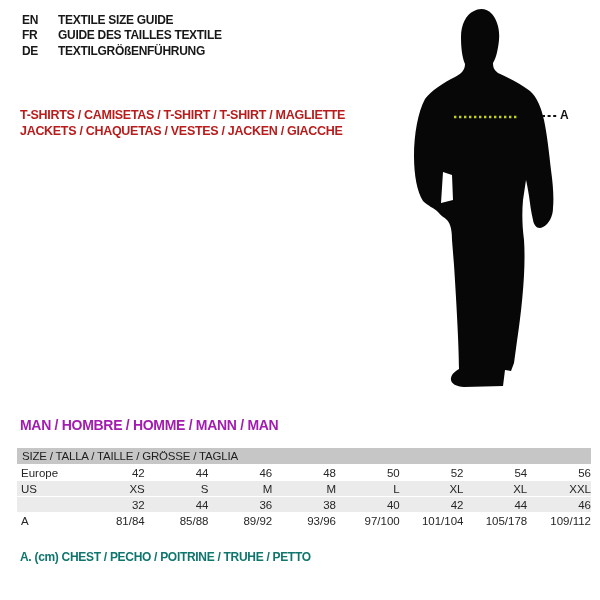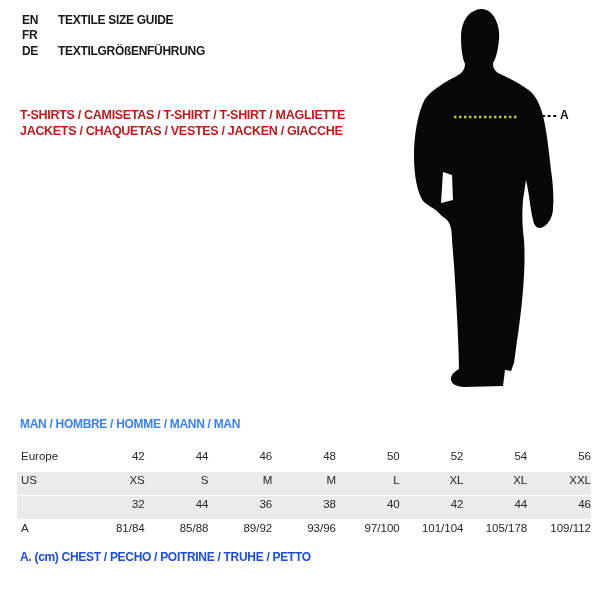--- a/index.html
+++ b/index.html
@@ -74,24 +74,24 @@
     font-weight: 600;
     color: #111;
     line-height: 13px;
   }
 
   
   .section-title {
     position: absolute;
     left: 20px;
     top: 417px;
-    font-size: 12px;
-    font-weight: bold;
-    letter-spacing: -0.3px;
-    color: #3b82f6;
+    font-size: 14px;
+    font-weight: bold;
+    letter-spacing: -0.3px;
+    color: #a21caf;
     white-space: nowrap;
   }
 
   
   .size-table {
     position: absolute;
     left: 17px;
     top: 448px;
     width: 574px;
     font-size: 11.5px;
@@ -101,21 +101,21 @@
     height: 16px;
     line-height: 16px;
     background: var(--header-bg, #c6c6c6);
     padding-left: 5px;
     letter-spacing: -0.2px;
     color: #1f1f1f;
     margin-bottom: 1px;
   }
   .t-row {
     display: flex;
-    height: 24px;
+    height: 16px;
     line-height: 16px;
     align-items: stretch;
   }
   .t-row.shaded { background: var(--shaded-bg, #ebebeb); box-shadow: inset 0 -1px 0 #ffffff; }
   .t-label {
     flex: 0 0 64px;
     padding-left: 4px;
     text-align: left;
     white-space: nowrap;
   }
@@ -126,36 +126,37 @@
   }
 
   
   .footnote {
     position: absolute;
     left: 20px;
     top: 550px;
     font-size: 12px;
     font-weight: bold;
     letter-spacing: -0.3px;
-    color: #1d4ed8;
+    color: #0f766e;
     white-space: nowrap;
   }
 </style>
 </head>
 <body>
 
 <div class="canvas">
 
   <div class="lang-block">
     <div class="lang-row">
       <span class="lang-code">EN</span>
       <span class="lang-label">TEXTILE SIZE GUIDE</span>
     </div>
     <div class="lang-row">
       <span class="lang-code">FR</span>
+      <span class="lang-label">GUIDE DES TAILLES TEXTILE</span>
     </div>
     <div class="lang-row">
       <span class="lang-code">DE</span>
       <span class="lang-label">TEXTILGRÖßENFÜHRUNG</span>
     </div>
   </div>
 
   <div class="product-block">
     <div class="product-line">T-SHIRTS / CAMISETAS / T-SHIRT / T-SHIRT / MAGLIETTE</div>
     <div class="product-line">JACKETS / CHAQUETAS / VESTES / JACKEN / GIACCHE</div>
@@ -200,20 +201,21 @@
       Z
       M443,172 L452,175 L453,200 L441,203 Z"></path>
     <line class="chest-dash-body" x1="454" y1="117" x2="518" y2="117"></line>
     <line class="chest-dash-out" x1="542" y1="116" x2="558" y2="116"></line>
   </svg>
   <span class="measure-label">A</span>
 
   <div class="section-title">MAN / HOMBRE / HOMME / MANN / MAN</div>
 
   <div class="size-table">
+    <div class="t-header">SIZE / TALLA / TAILLE / GRÖSSE / TAGLIA</div>
 
     <div class="t-row">
       <span class="t-label">Europe</span>
       <span class="t-cell">42</span>
       <span class="t-cell">44</span>
       <span class="t-cell">46</span>
       <span class="t-cell">48</span>
       <span class="t-cell">50</span>
       <span class="t-cell">52</span>
       <span class="t-cell">54</span>

